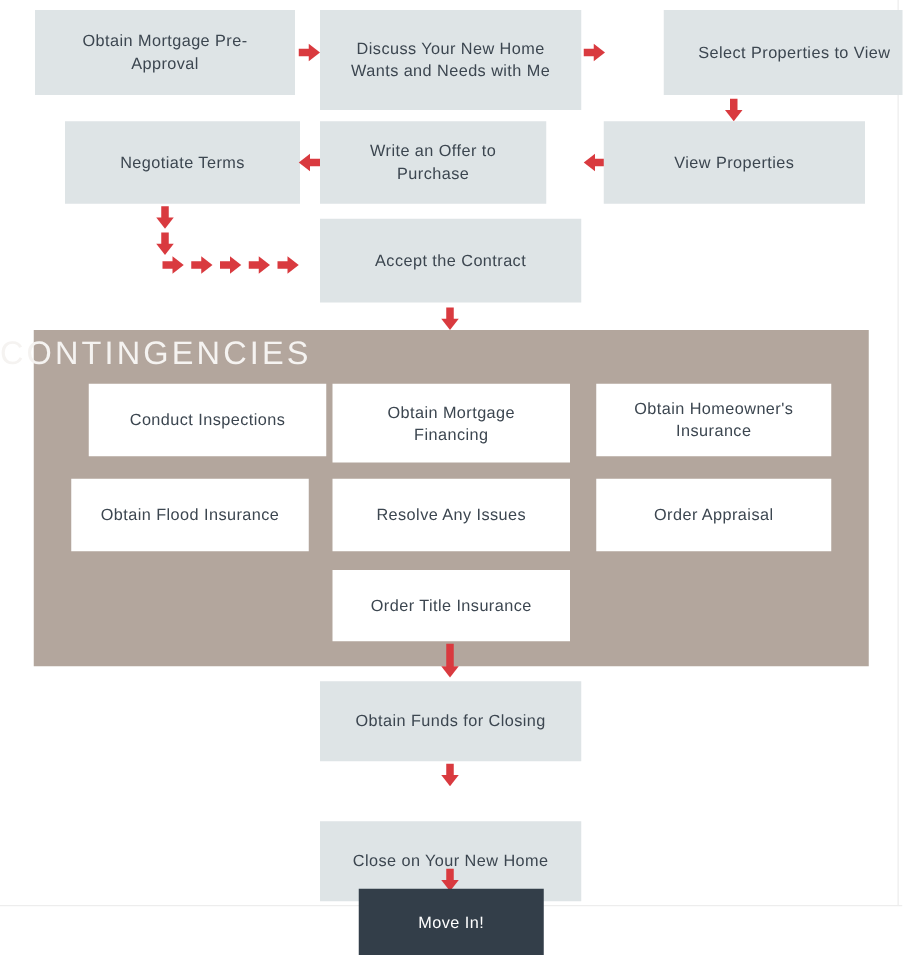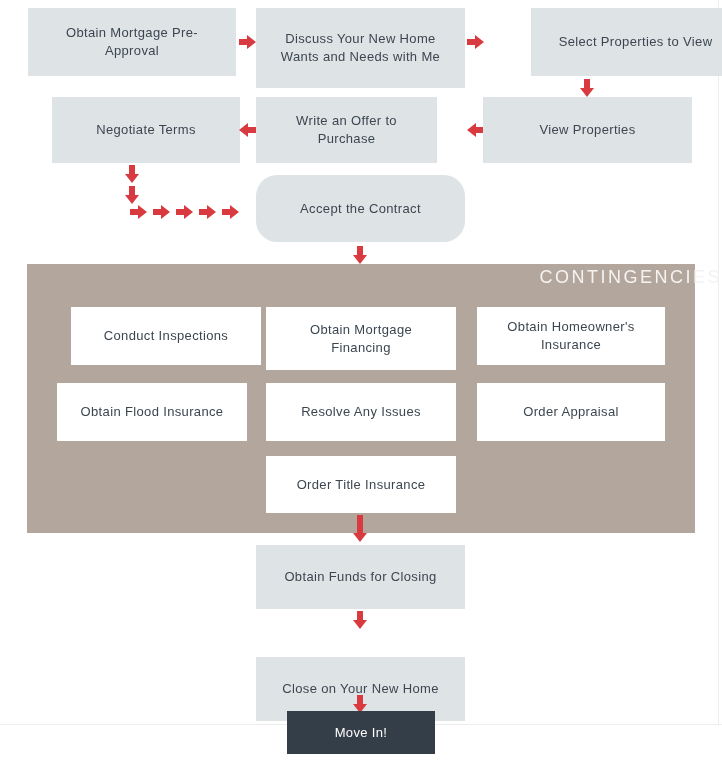--- a/index.html
+++ b/index.html
@@ -20,23 +20,23 @@
     font-size:13px; line-height:18px; letter-spacing:.35px;
   }
   .box.white { background:#ffffff; }
   .box.final { background:var(--final-bg, #333e49); color:#ffffff; }
 
   
   .section {
     position:absolute; background:var(--section-bg, #b3a69d);
   }
   .section-title {
-    position:absolute; left:0; width:100%; text-align:right;
+    position:absolute; left:0; width:100%; text-align:left;
     color:var(--title-color, #f5f3f1);
-    font-size:18px; letter-spacing:2.5px; font-weight:400;
+    font-size:26px; letter-spacing:2.5px; font-weight:400;
   }
 
   
   .arrow { position:absolute; }
   .arrow-right { width:17px; height:14px; }
   .arrow-right::before { content:""; position:absolute; left:0; top:4px; width:9px; height:6px; background:var(--arrow-red, #d93a3f); }
   .arrow-right::after  { content:""; position:absolute; left:8px; top:0; width:0; height:0;
     border-left:9px solid var(--arrow-red, #d93a3f); border-top:7px solid transparent; border-bottom:7px solid transparent; }
   .arrow-left { width:17px; height:14px; }
   .arrow-left::before { content:""; position:absolute; right:0; top:4px; width:9px; height:6px; background:var(--arrow-red, #d93a3f); }
@@ -77,21 +77,21 @@
   <div class="box" style="left:483px; top:97px; width:209px; height:66px;">View Properties</div>
 
   <div class="arrow arrow-down" style="left:125px; top:165px;"></div>
   <div class="arrow arrow-down" style="left:125px; top:186px;"></div>
   <div class="arrow arrow-right" style="left:130px; top:205px;"></div>
   <div class="arrow arrow-right" style="left:153px; top:205px;"></div>
   <div class="arrow arrow-right" style="left:176px; top:205px;"></div>
   <div class="arrow arrow-right" style="left:199px; top:205px;"></div>
   <div class="arrow arrow-right" style="left:222px; top:205px;"></div>
 
-  <div class="box" style="left:256px; top:175px; width:209px; height:67px;border-radius:21px;">Accept the Contract</div>
+  <div class="box" style="left:256px; top:175px; width:209px; height:67px;">Accept the Contract</div>
 
   <div class="arrow arrow-down" style="left:353px; top:246px;"></div>
 
   <div class="section" style="left:27px; top:264px; width:668px; height:269px;"></div>
   <div class="section-title" style="top:267px;">CONTINGENCIES</div>
 
   <div class="box white" style="left:71px; top:307px; width:190px; height:58px;">Conduct Inspections</div>
   <div class="box white" style="left:266px; top:307px; width:190px; height:63px;">Obtain Mortgage Financing</div>
   <div class="box white" style="left:477px; top:307px; width:188px; height:58px;">Obtain Homeowner's Insurance</div>
 
@@ -100,15 +100,15 @@
   <div class="box white" style="left:477px; top:383px; width:188px; height:58px;">Order Appraisal</div>
 
   <div class="box white" style="left:266px; top:456px; width:190px; height:57px;">Order Title Insurance</div>
 
   <div class="arrow arrow-down long" style="left:353px; top:515px;"></div>
 
   <div class="box" style="left:256px; top:545px; width:209px; height:64px;">Obtain Funds for Closing</div>
   <div class="arrow arrow-down" style="left:353px; top:611px;"></div>
   <div class="box" style="left:256px; top:629px; width:209px; height:64px;margin-top:28px;">Close on Your New Home</div>
   <div class="arrow arrow-down" style="left:353px; top:695px;"></div>
-  <div class="box final" style="left:287px; top:711px; width:148px; height:43px;">Move In!</div>
+  <div class="box final" style="left:287px; top:711px; width:148px; height:53px;">Move In!</div>
 
 </div>
 
 </body></html>

